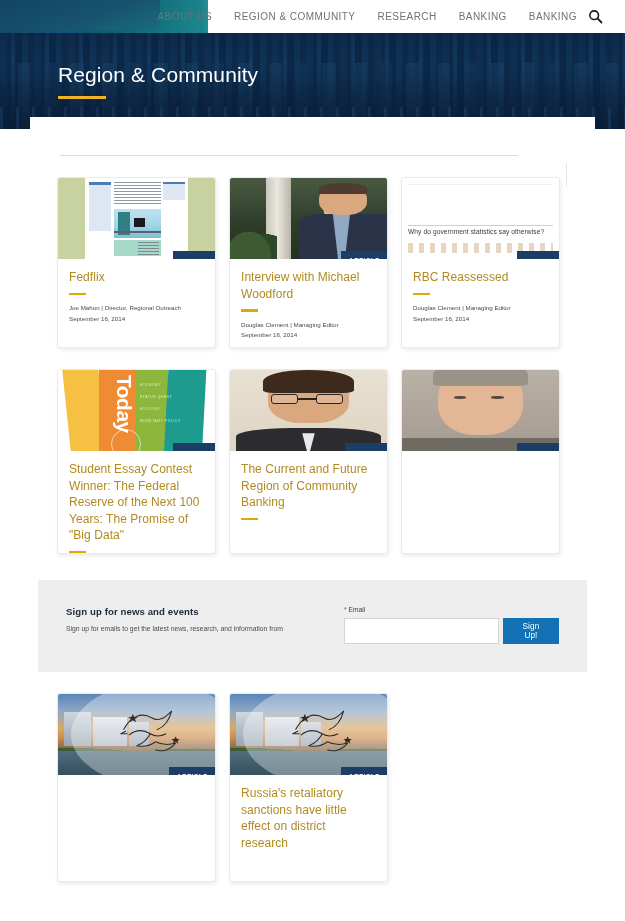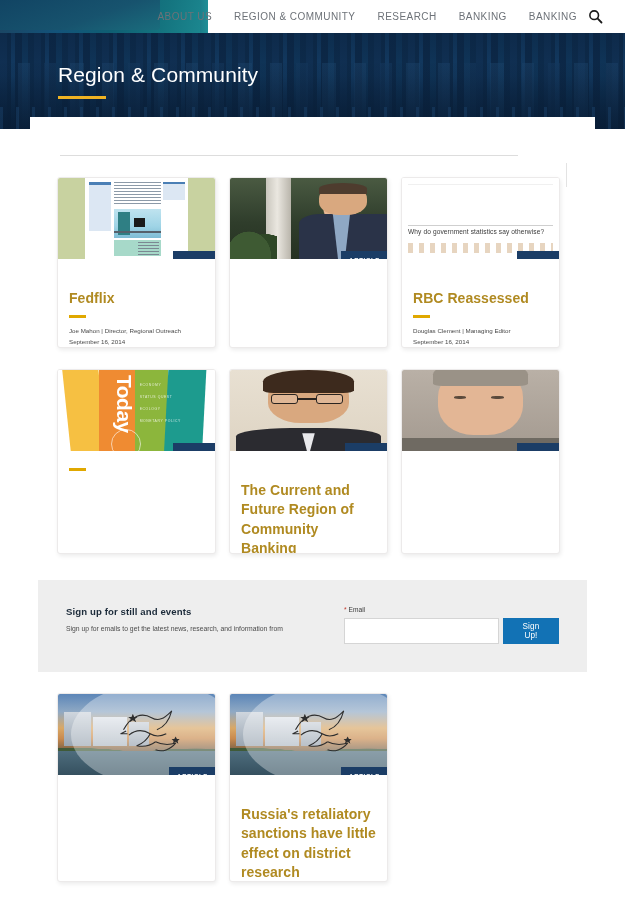--- a/index.html
+++ b/index.html
@@ -192,25 +192,24 @@
     display: flex; align-items: center; justify-content: center;
   }
   .badge.blank { font-size: 0; }
 
   .card-body {
     padding: 10px 11px 0 11px;
     flex: 1 1 auto;
   }
   .card-title {
     color: #b08a21;
-    font-size: 14px;
-    font-weight: bold;
+    font-size: 12px;
+    font-weight: normal;
     line-height: 1.38;
     letter-spacing: 0.05px;
-    margin-top: 20px;
   }
   .card-rule {
     width: 17px; height: 2.5px;
     background: #e0a800;
     margin: 7px 0 8px 0;
   }
   .card-meta {
     font-size: 6.2px;
     color: #4a4a4a;
     line-height: 1.75;
@@ -519,20 +518,26 @@
         <div class="art-photo-mw">
           <div class="mw-col"></div>
           <div class="mw-plant"></div>
           <div class="mw-body"></div>
           <div class="mw-shirt"></div>
           <div class="mw-head"></div>
           <div class="mw-hair"></div>
         </div>
         <div class="badge">ARTICLE</div>
       </div>
+      <div class="card-body">
+        <div class="card-title">Interview with Michael Woodford</div>
+        <div class="card-rule"></div>
+        <div class="card-meta">Douglas Clement | Managing Editor</div>
+        <div class="card-meta">September 16, 2014</div>
+      </div>
     </div>
 
     <div class="card h-r1">
       <div class="thumb">
         <div class="art-rbc">
           <div class="rbc-topline"></div>
           <div class="rbc-line"></div>
           <div class="rbc-head">Why do government statistics say otherwise?</div>
           <div class="rbc-dots"></div>
         </div>
@@ -561,20 +566,21 @@
             <span>ECONOMY</span>
             <span>STATUS QUEST</span>
             <span>ECOLOGY</span>
             <span>MONETARY POLICY</span>
           </div>
           <div class="td-globe"></div>
         </div>
         <div class="badge blank"></div>
       </div>
       <div class="card-body">
+        <div class="card-title">Student Essay Contest Winner: The Federal Reserve of the Next 100 Years: The Promise of "Big Data"</div>
         <div class="card-rule"></div>
         <div class="card-meta"></div>
       </div>
     </div>
 
     <div class="card h-r2">
       <div class="thumb">
         <div class="art-photo-cb">
           <div class="cb-suit"></div>
           <div class="cb-head"></div>
@@ -602,21 +608,21 @@
           <div class="gt-eye-l"></div>
           <div class="gt-eye-r"></div>
         </div>
         <div class="badge blank"></div>
       </div>
     </div>
   </div>
 
   <div class="signup">
     <div class="su-left">
-      <div class="su-title">Sign up for still and events</div>
+      <div class="su-title">Sign up for news and events</div>
       <div class="su-sub">Sign up for emails to get the latest news, research, and information from</div>
     </div>
     <div class="su-right">
       <div class="su-label">
         <span class="su-req">*</span><span>Email</span>
       </div>
       <div class="su-row">
         <input class="su-input" type="text" placeholder="" style="">
         <button class="su-btn">Sign Up!</button>
       </div>

